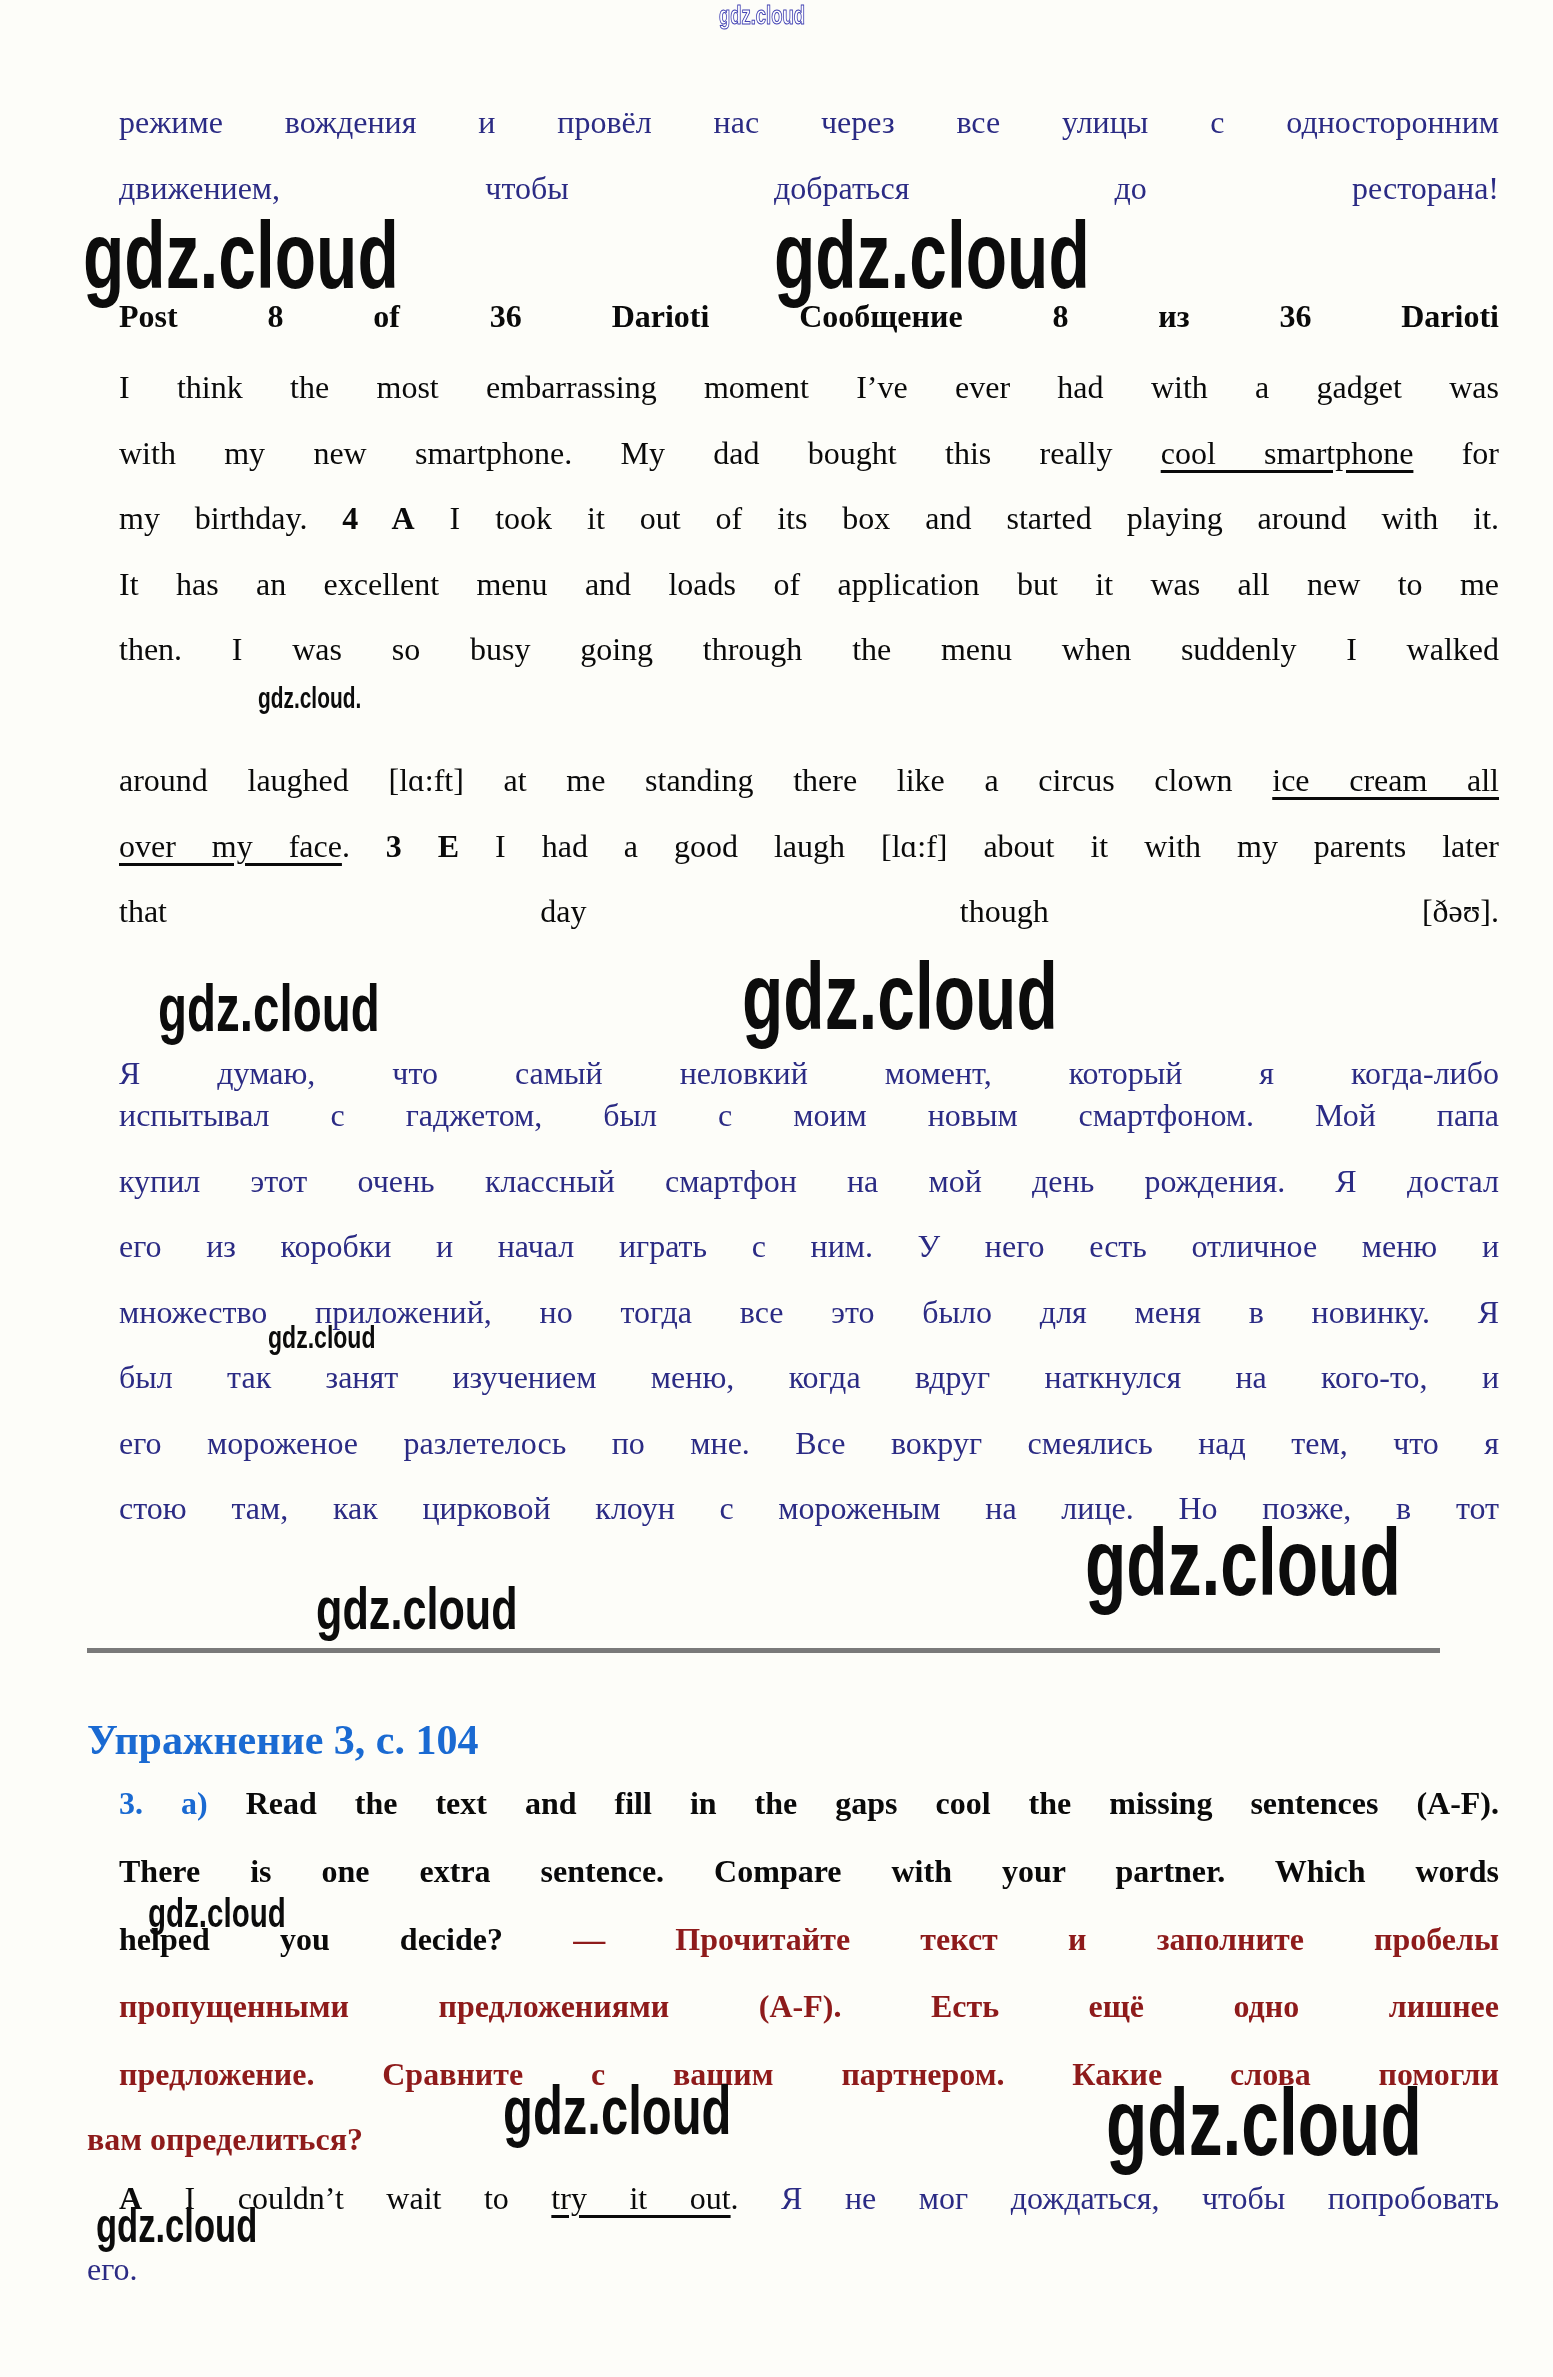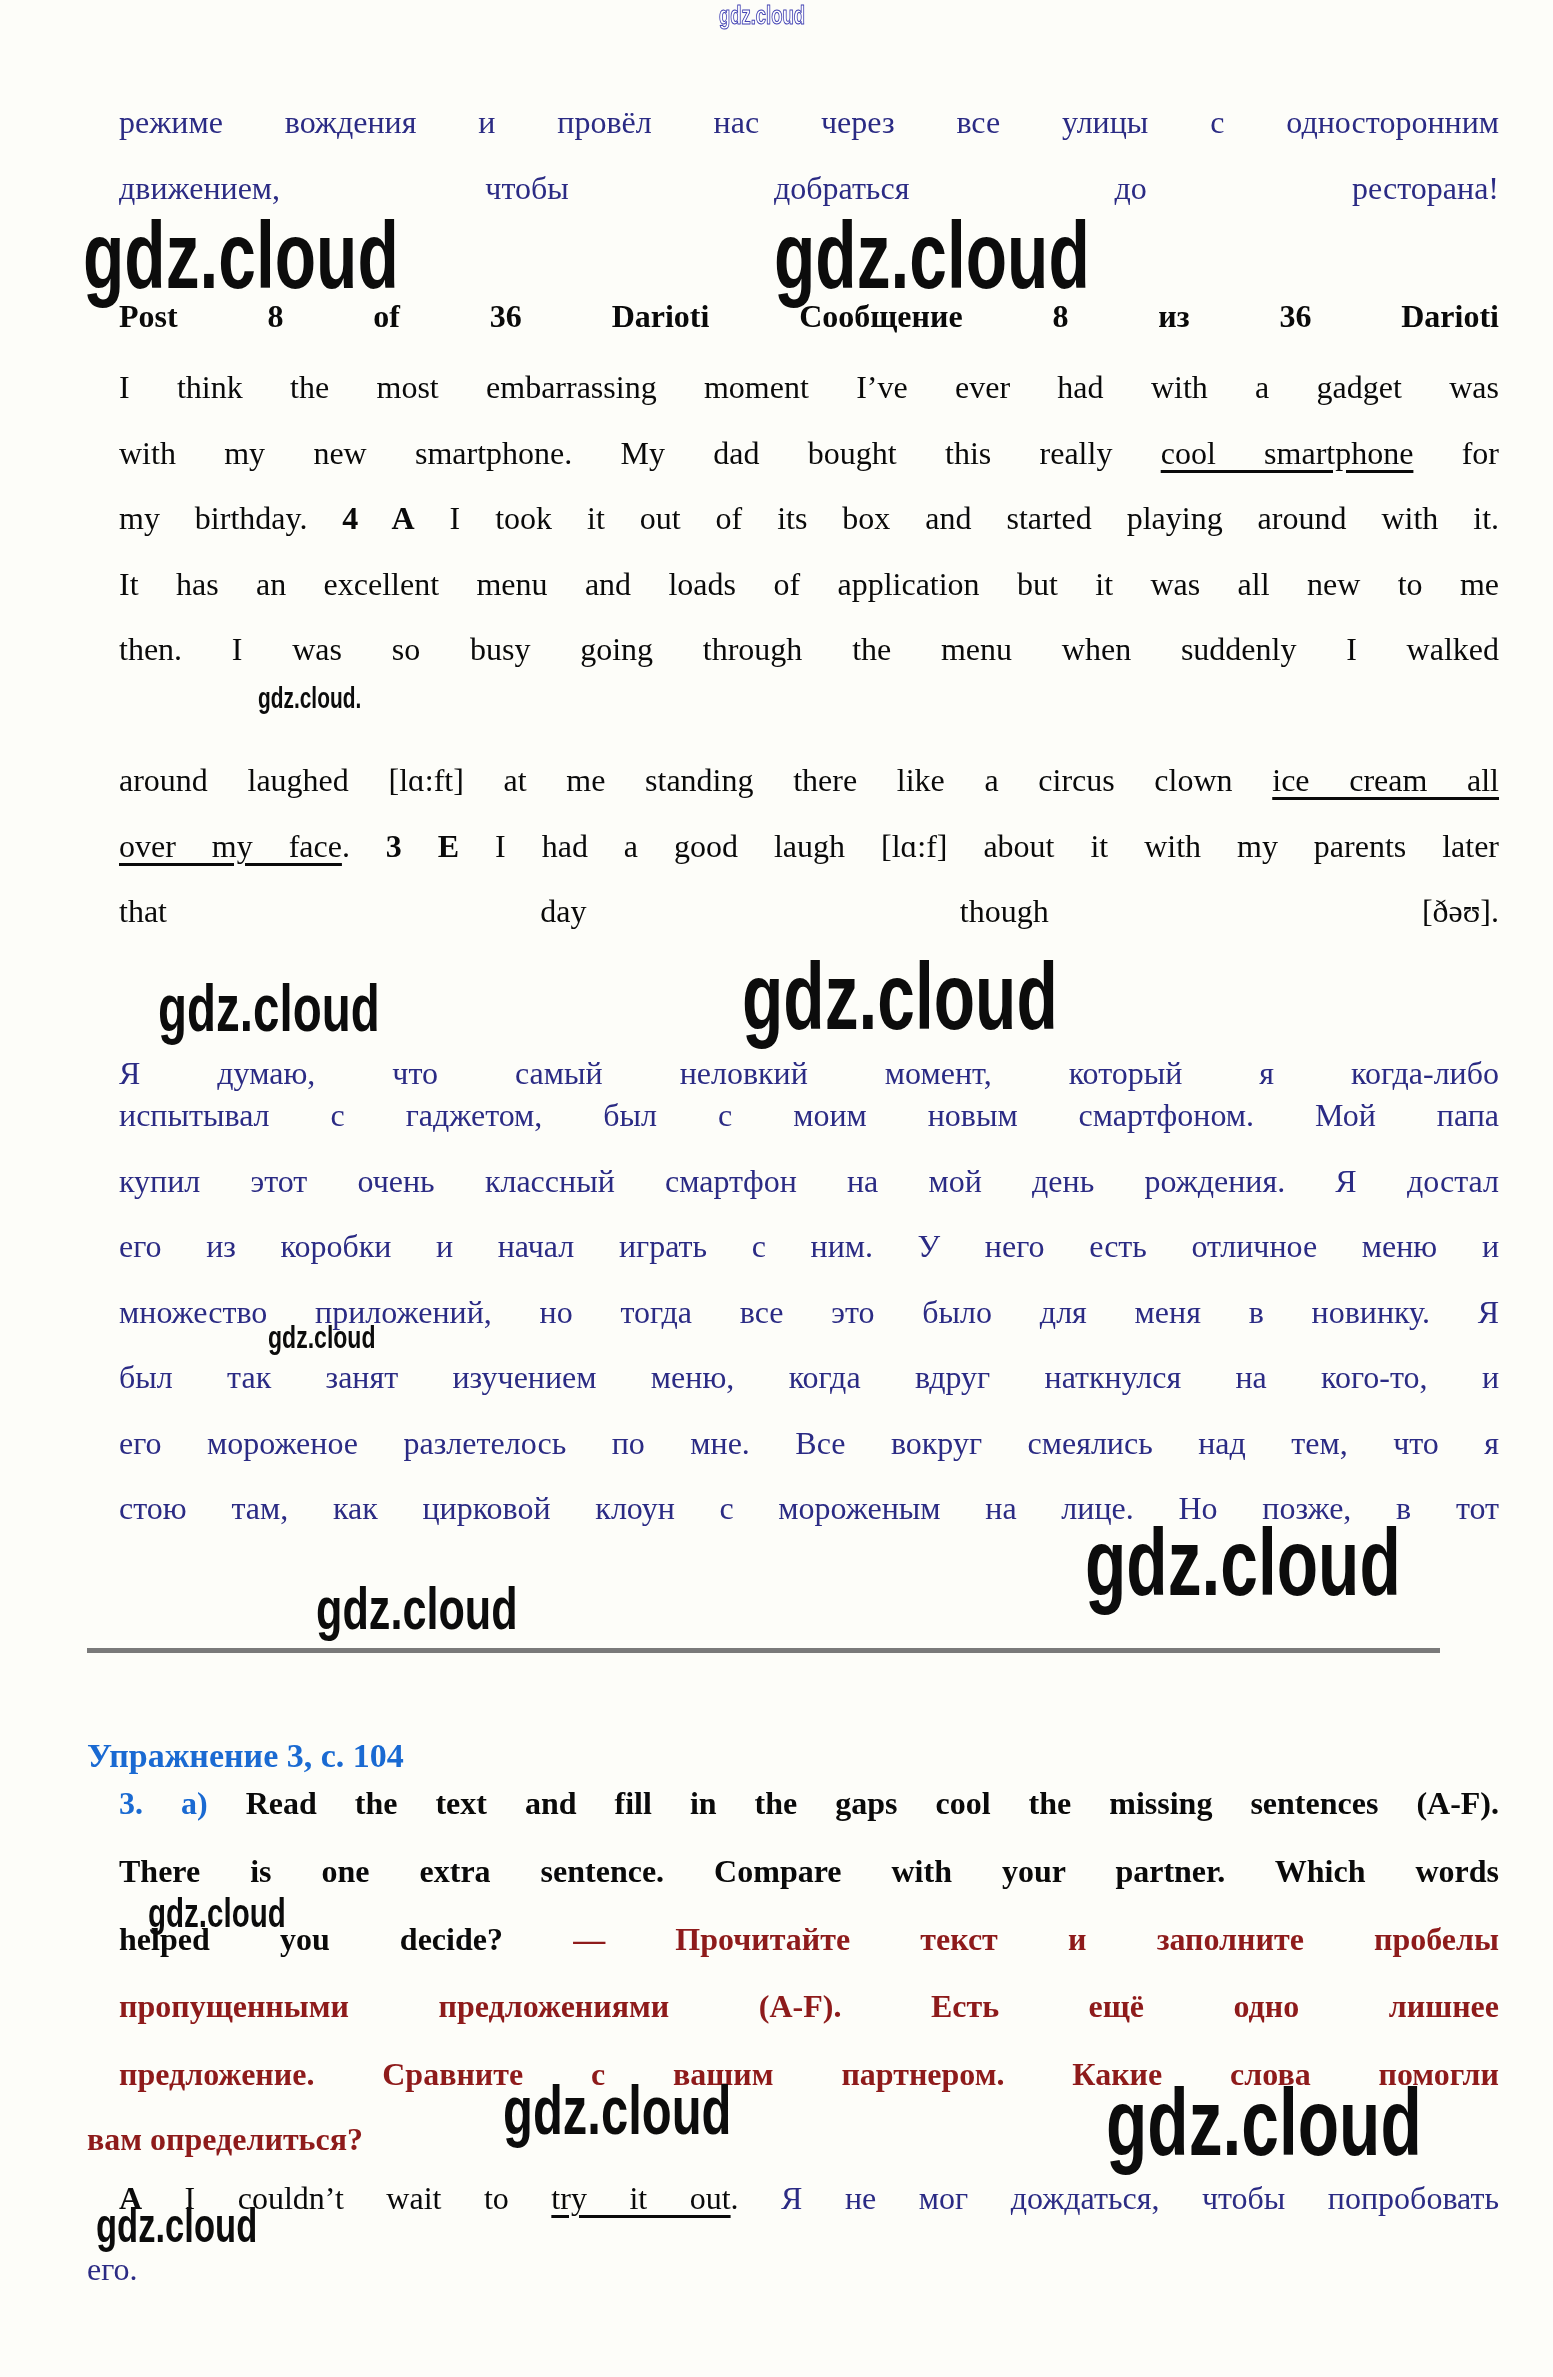--- a/index.html
+++ b/index.html
@@ -34,21 +34,21 @@
   }
   .wm-top {
     color:#ffffff;
     -webkit-text-stroke:1px var(--wm-top-blue,#4646b4);
     text-shadow:0 0 0.8px var(--wm-top-blue,#4646b4);
   }
   .rule {
     position:absolute; left:87px; width:1353px; height:4.5px;
     background:var(--rule-gray,#7a7a7a);
   }
-  .heading { font-size:34px; font-weight:bold;margin-top:16px; }
+  .heading { font-size:42px; font-weight:bold; }
 </style>
 </head>
 <body>
 
 <span class="wm wm-top" style="left:719px; top:3px; font-size:25.6px;">gdz.cloud</span>
 
 <div class="line jl blue" style="top:100px;">режиме вождения и провёл нас через все улицы с односторонним</div>
 <div class="line jl blue" style="top:166px;">движением, чтобы добраться до ресторана!</div>
 
 <span class="wm" style="left:83px; top:209px; font-size:94px;">gdz.cloud</span>

